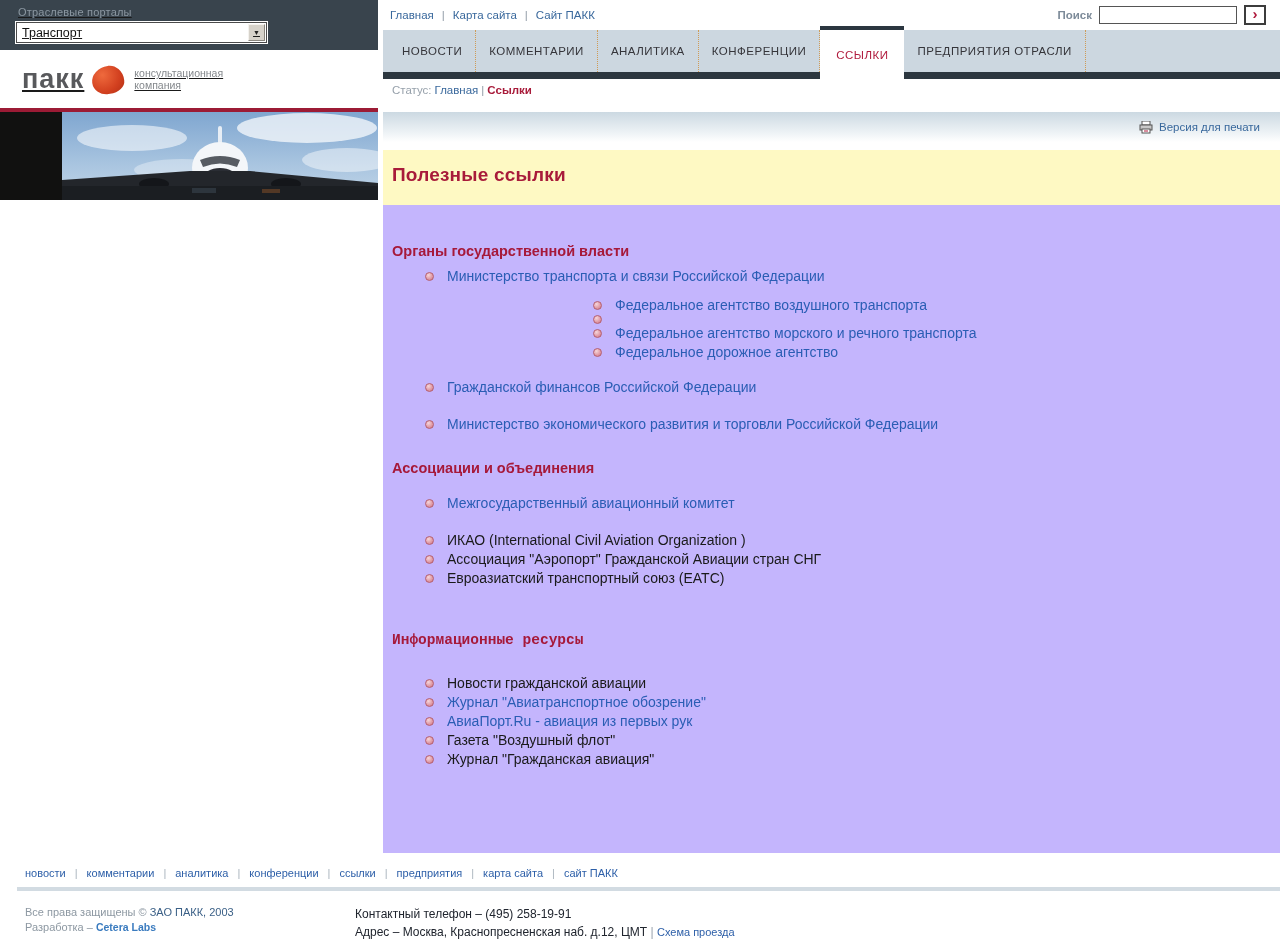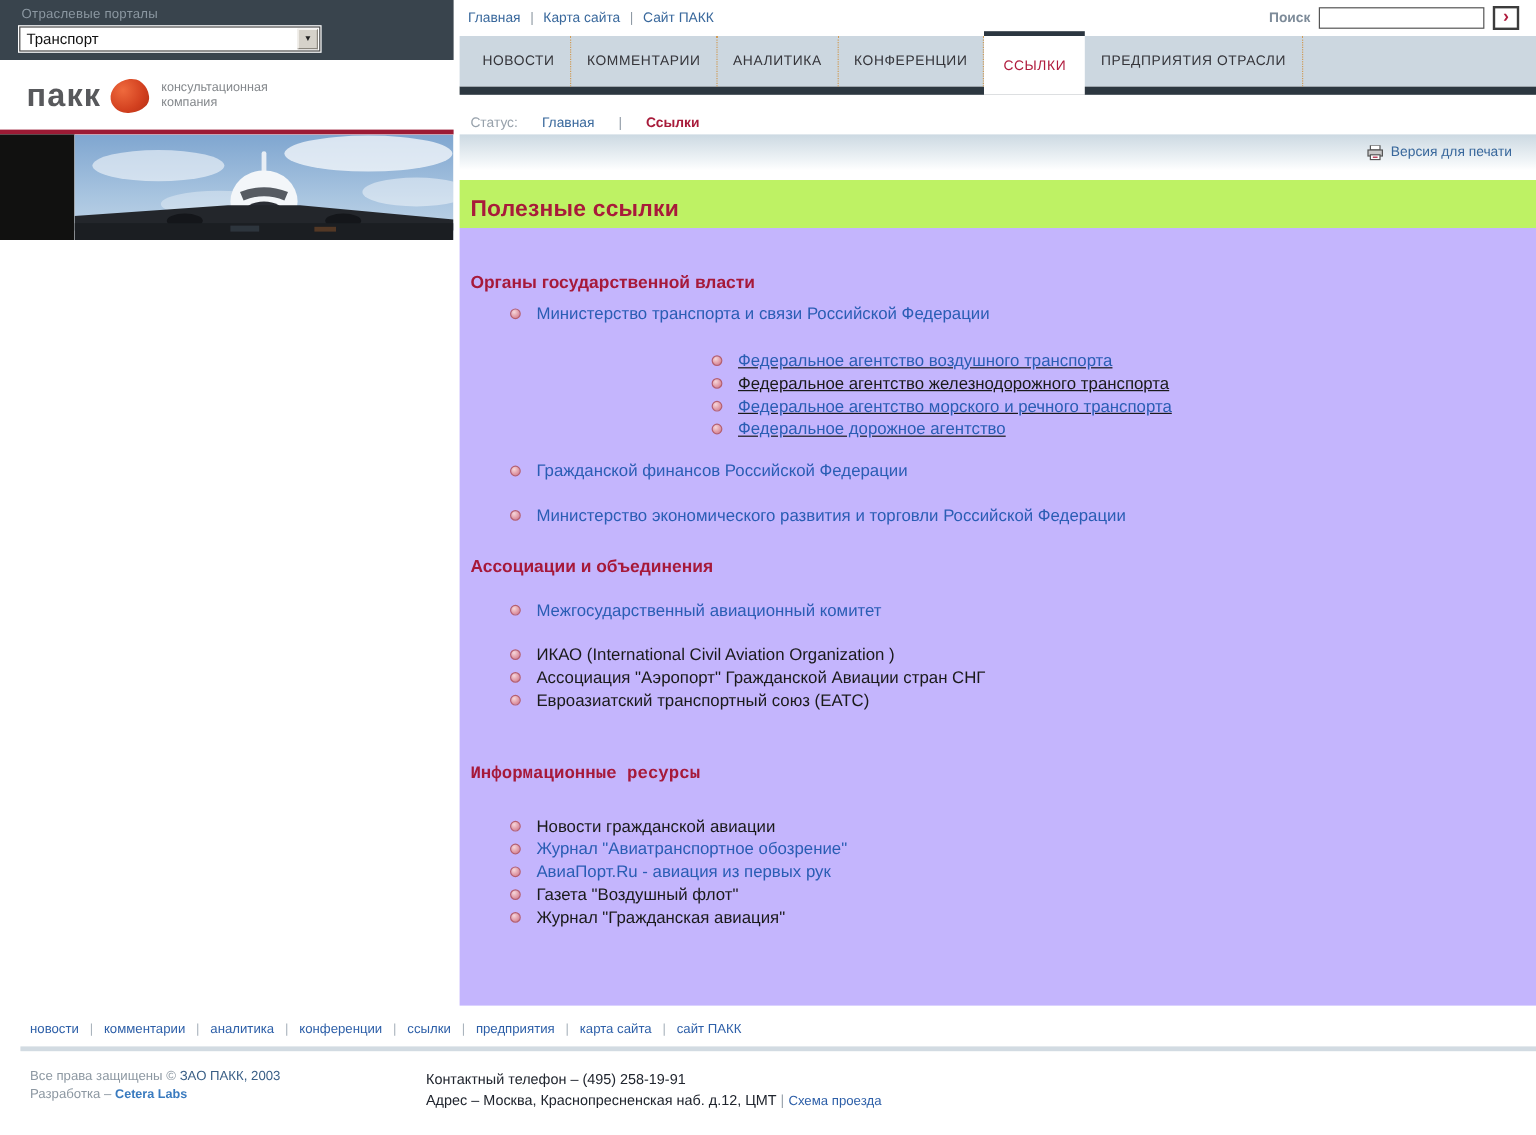--- a/index.html
+++ b/index.html
@@ -1,21 +1,21 @@
 <!DOCTYPE html>
 <html><head>
 <meta charset="utf-8">
 <style>
   * { margin:0; padding:0; box-sizing:border-box; }
   html,body { width:1280px; height:946px; background:#fff;
     font-family:"Liberation Sans","DejaVu Sans",sans-serif; color:#1a1a1a; }
   .page { position:relative; width:1280px; height:946px; overflow:hidden; }
 
   .cols { display:flex; align-items:flex-start; }
-  .left-col { width:378px; flex:0 0 378px; }
+  .left-col { width:378px; flex:0 0 378px;text-decoration:underline; }
   .gap-col { width:5px; flex:0 0 5px; }
   .right-col { flex:1 1 auto; min-width:0; }
 
   
   .portal-box { height:50px; background:#39444d; padding:4px 0 0 16px; }
   .portal-label { font-size:11px; color:#8b97a1; letter-spacing:.2px; padding:2px 0 4px 2px; }
   .select { width:251px; height:21px; background:#fff; border:1px solid #4a4a4a;
     display:flex; align-items:center; cursor:default; box-shadow:0 0 0 1px #fff; }
   .select-value { flex:1; font-size:12.5px; color:#111; padding-left:5px; }
   .select-btn { width:17px; height:17px; margin-right:1px; background:#d6d2ca;
@@ -45,41 +45,41 @@
     color:#b01c3e; font-size:15px; font-weight:bold; line-height:14px; cursor:pointer; padding:0 0 2px 0; }
 
   .tabs-wrap { position:relative; z-index:2; }
   .tabstrip { display:flex; background:#ccd7e0; height:42px; padding-left:6px; }
   .tab { display:flex; align-items:center; padding:0 13px; font-size:11.5px; letter-spacing:.5px;
     color:#35353a; border-right:1px dotted #cf9b56; cursor:pointer; white-space:nowrap; }
   .tab.active { position:relative; top:-4px; height:53px; background:#fff; color:#b01c3e;
     border-top:4px solid #2b3640; border-right:none; z-index:3; padding:0 16px; }
   .navy-bar { height:7px; background:#2c3740; position:relative; z-index:1; }
 
-  .breadcrumb { height:33px; padding:18px 0 0 9px; font-size:11.5px; display:flex; gap:20px; align-items:baseline; }
+  .breadcrumb { height:33px; padding:5px 0 0 9px; font-size:11.5px; display:flex; gap:3px; align-items:baseline; }
   .bc-prefix { color:#97a1ab; }
   .bc-home { color:#39689c; text-decoration:none; }
   .bc-sep { color:#8f9aa5; }
   .bc-current { color:#a81b3a; font-weight:bold; }
 
   .grad-band { height:30px; background:linear-gradient(to bottom,#ccd9e2 0%,#eef3f6 70%,#ffffff 100%);
     display:flex; align-items:center; justify-content:flex-end; padding-right:20px; }
   .print-link { display:flex; align-items:center; gap:6px; font-size:11.5px; color:#39689c; text-decoration:none; }
   .white-gap { height:8px; background:#fff; }
-  .title-band { height:40px; background:#bef264; padding:14px 0 0 9px; }
+  .title-band { height:55px; background:#fef9c3; padding:14px 0 0 9px; }
   .title-band h1 { font-size:19px; font-weight:bold; color:#a81b3a; letter-spacing:.2px; }
 
   
   .content { padding:0 0 0 9px; height:648px; overflow:hidden; background:#c4b5fd; }
   .section h2 { font-size:14.5px; font-weight:bold; color:#a6193a; }
   .section-0 { margin-top:38px; }  .section-0 h2 { margin-bottom:8px; }
   .section-1 { margin-top:26px; }  .section-1 h2 { margin-bottom:8px; }
   .section-2 { margin-top:44px; }  .section-2 h2 { margin-bottom:8px;font-family:Liberation Mono, monospace; }
   .group { }
-  .g-0-0 { margin-top:0; }   .g-0-1 { margin-top:20px;text-decoration:underline; }
+  .g-0-0 { margin-top:0; }   .g-0-1 { margin-top:10px; }
   .g-0-2 { margin-top:16px; } .g-0-3 { margin-top:18px; }
   .g-1-0 { margin-top:18px; } .g-1-1 { margin-top:18px; }
   .g-2-0 { margin-top:26px; }
   .indent-1 { padding-left:33px; }
   .indent-2 { padding-left:201px; }
   .li-row { display:flex; align-items:baseline; line-height:19px; font-size:14px; }
   .bullet { flex:0 0 9px; width:9px; height:9px; border-radius:50%; align-self:center;
     background:radial-gradient(circle at 35% 30%, #f6d6da, #dd93a0 65%, #c9798a);
     border:1px solid #b55f6e; margin-right:13px; }
   .li-row a { color:#2a5db4; text-decoration:none; }
@@ -215,21 +215,20 @@
                 <a href="#">Министерство транспорта и связи Российской Федерации</a>
               </div>
             </div>
             <div class="group g-0-1 indent-2">
               <div class="li-row">
                 <span class="bullet"></span>
                 <a href="#">Федеральное агентство воздушного транспорта</a>
               </div>
               <div class="li-row">
                 <span class="bullet"></span>
-                <span class="plain">Федеральное агентство железнодорожного транспорта</span>
               </div>
               <div class="li-row">
                 <span class="bullet"></span>
                 <a href="#">Федеральное агентство морского и речного транспорта</a>
               </div>
               <div class="li-row">
                 <span class="bullet"></span>
                 <a href="#">Федеральное дорожное агентство</a>
               </div>
             </div>

